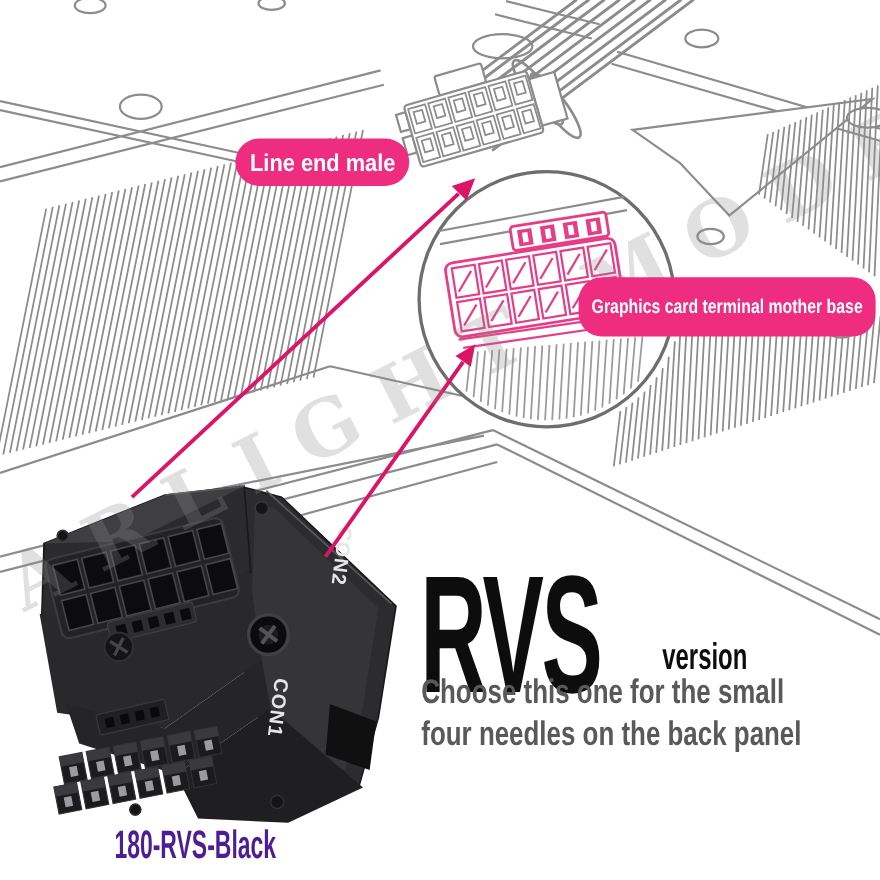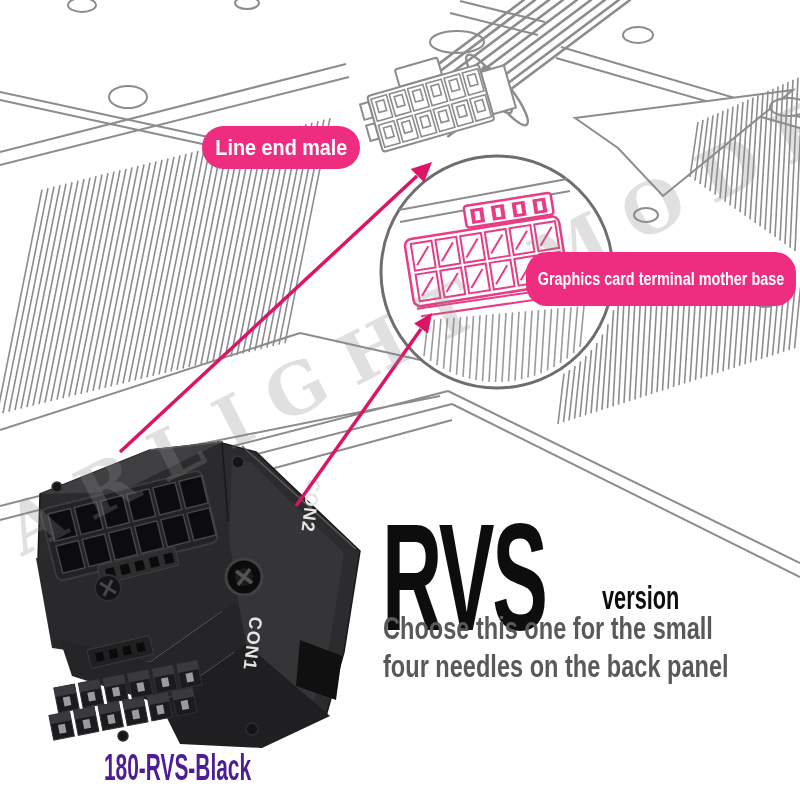--- a/index.html
+++ b/index.html
@@ -2,21 +2,21 @@
 <html style="--accent-pink: #ee2d80; --arrow-pink: #dc1466; --socket-pink: #e73c86; --headline-black: #0d0d0d; --description-gray: #595959;"><head>
 <meta charset="utf-8">
 <style>
   html,body{margin:0;padding:0;background:#fff;}
   .stage{position:relative;width:800px;height:800px;overflow:hidden;background:#fff;
          font-family:"Liberation Sans",sans-serif;}
   .stage svg{position:absolute;left:0;top:0;}
   .pill{position:absolute;display:flex;align-items:center;justify-content:center;
         background:var(--accent-pink,#ee2d80);color:#fff;font-weight:bold;white-space:nowrap;}
   .pill .cond{display:inline-block;transform:scaleX(.9);transform-origin:center;}
-  #pill-line-end{left:202px;top:126px;width:158px;height:43px;border-radius:22px;font-size:22px;z-index:6;}
+  #pill-line-end{left:214px;top:126px;width:158px;height:43px;border-radius:22px;font-size:22px;z-index:6;}
   #pill-gpu{left:526px;top:252px;width:270px;height:54px;border-radius:21px;font-size:18px;z-index:6;}
   #pill-gpu .cond{transform:scaleX(.8);}
   .headline{position:absolute;left:382px;top:505px;color:var(--headline-black,#0d0d0d);
             font-weight:bold;font-size:152px;line-height:.95;letter-spacing:-4px;z-index:5;}
   .headline .cond{display:inline-block;transform:scaleX(.55);transform-origin:left top;}
   .version{position:absolute;left:570px;top:578px;color:var(--headline-black,#0d0d0d);
            font-weight:bold;font-size:34px;z-index:5;margin-left:32px;}
   .version .cond{display:inline-block;transform:scaleX(.64);transform-origin:left top;}
   .desc{position:absolute;left:383px;top:610px;color:var(--description-gray,#595959);
         font-weight:bold;font-size:31px;line-height:38px;white-space:nowrap;z-index:5;}

